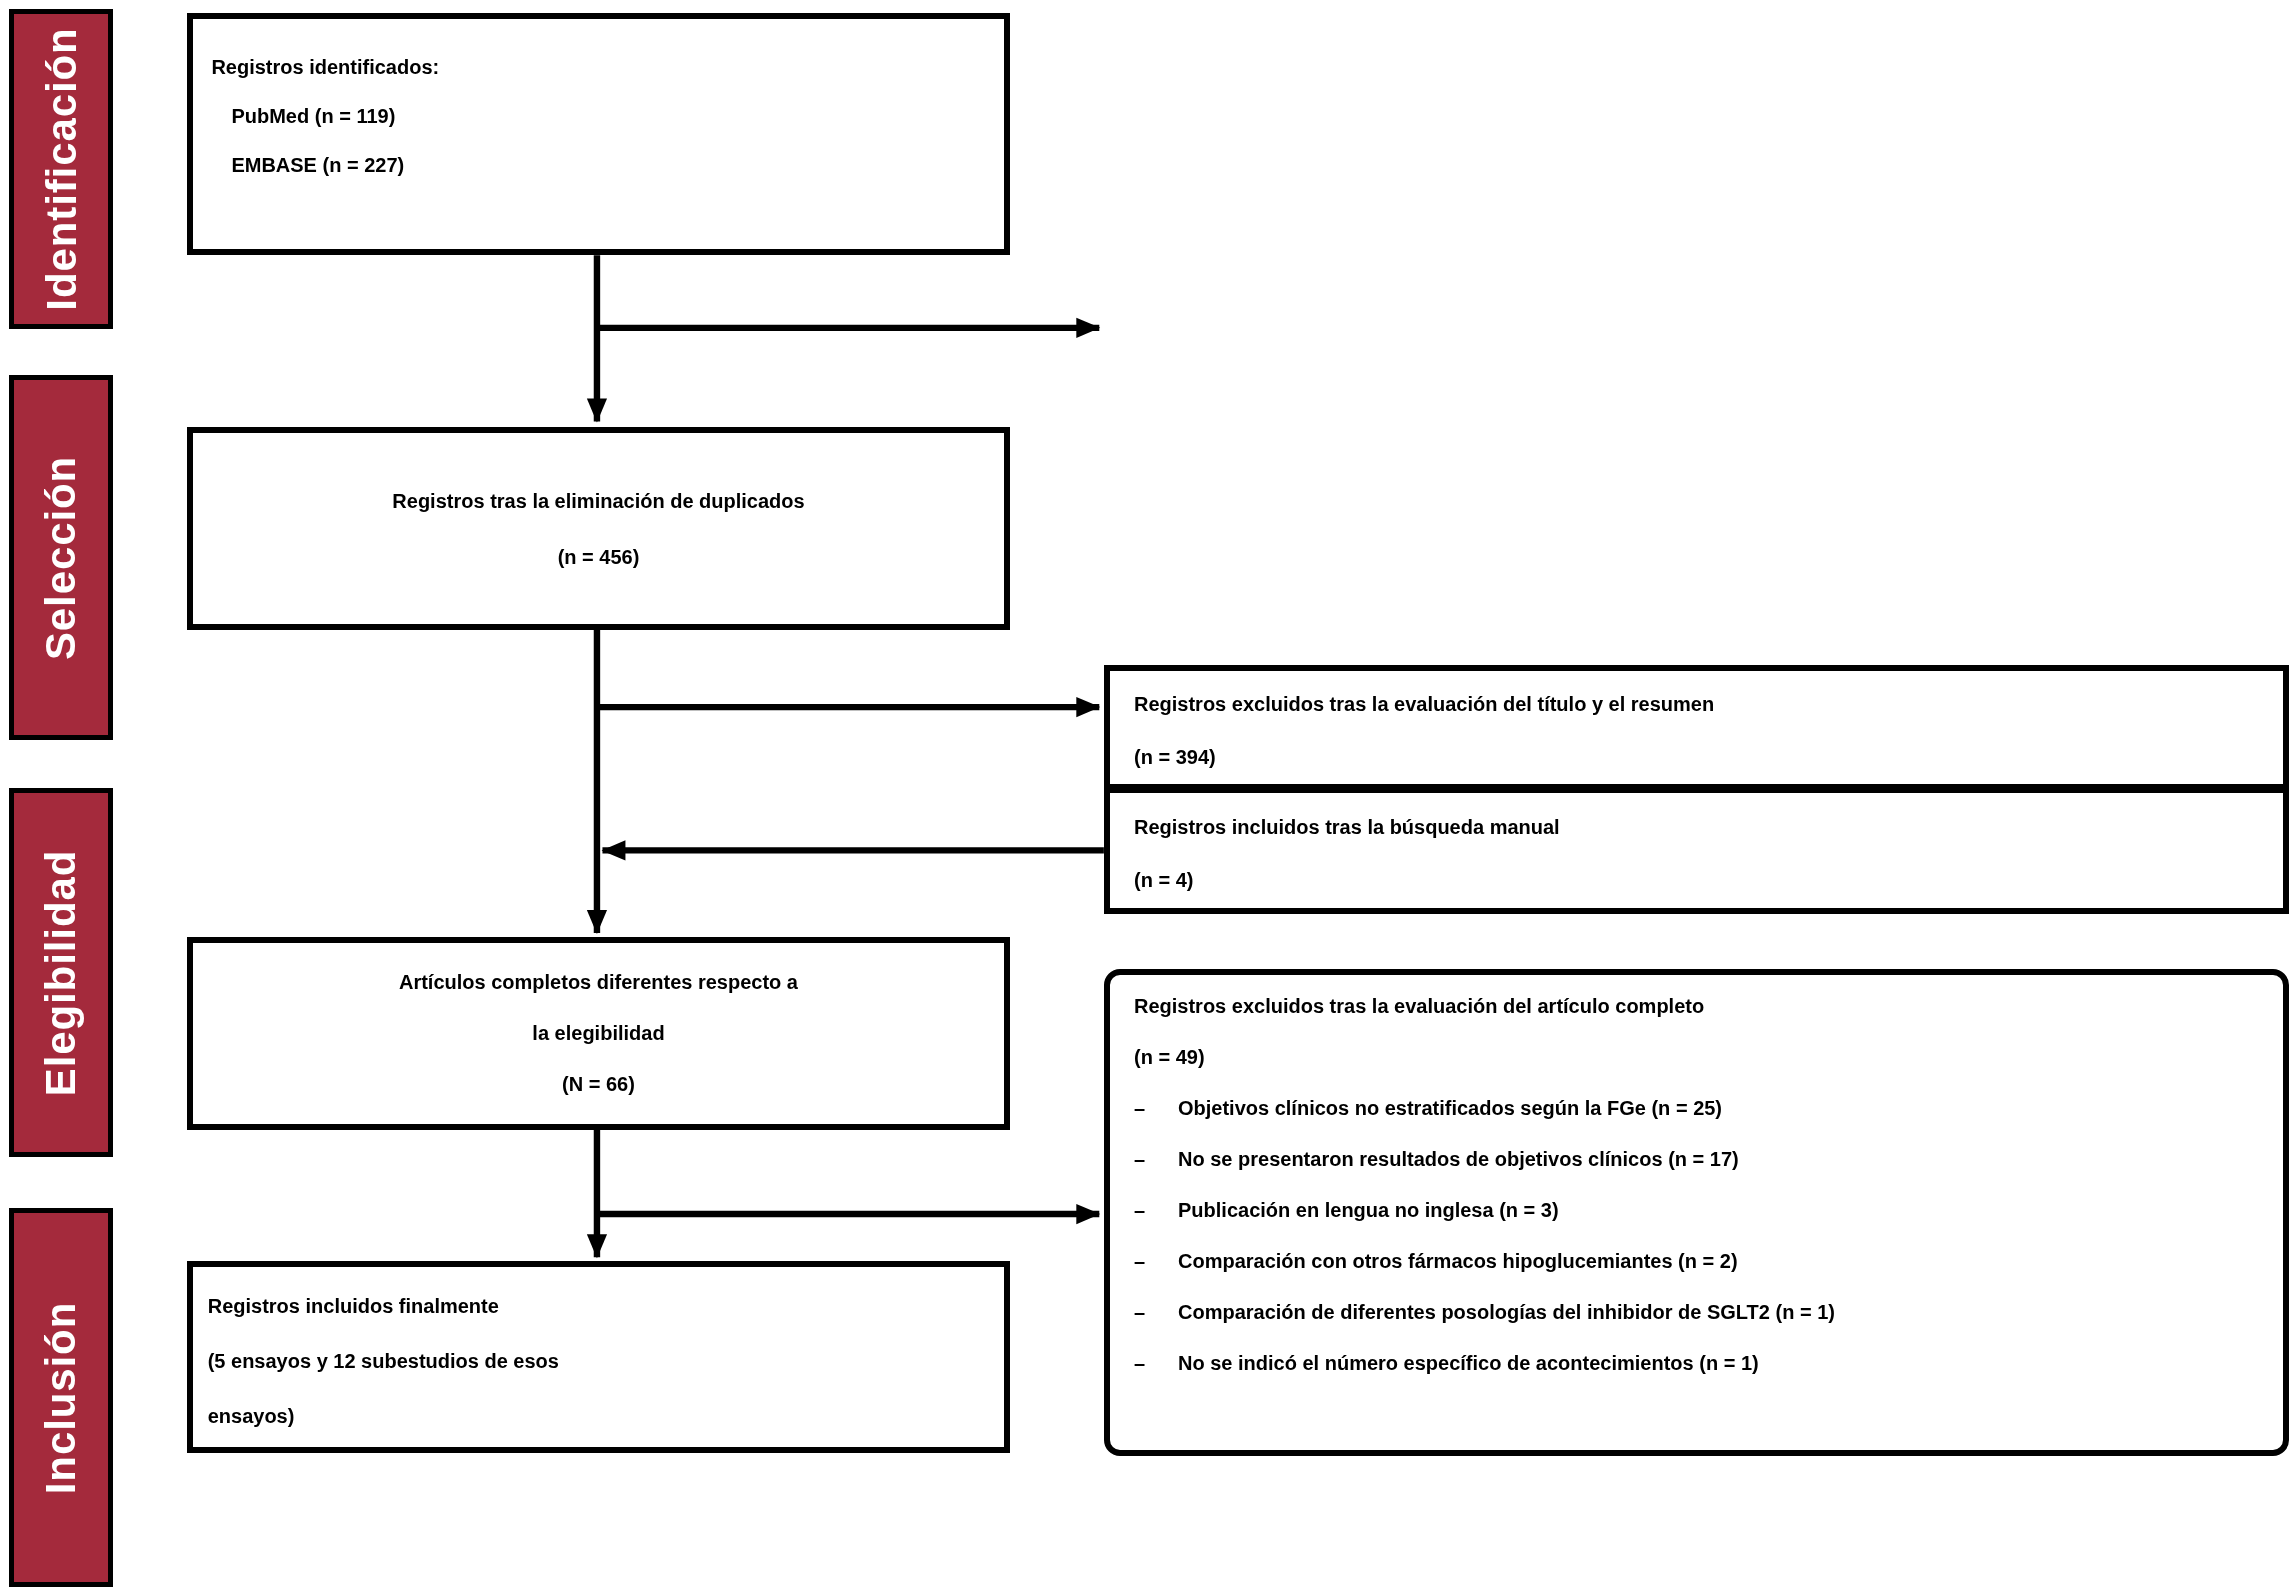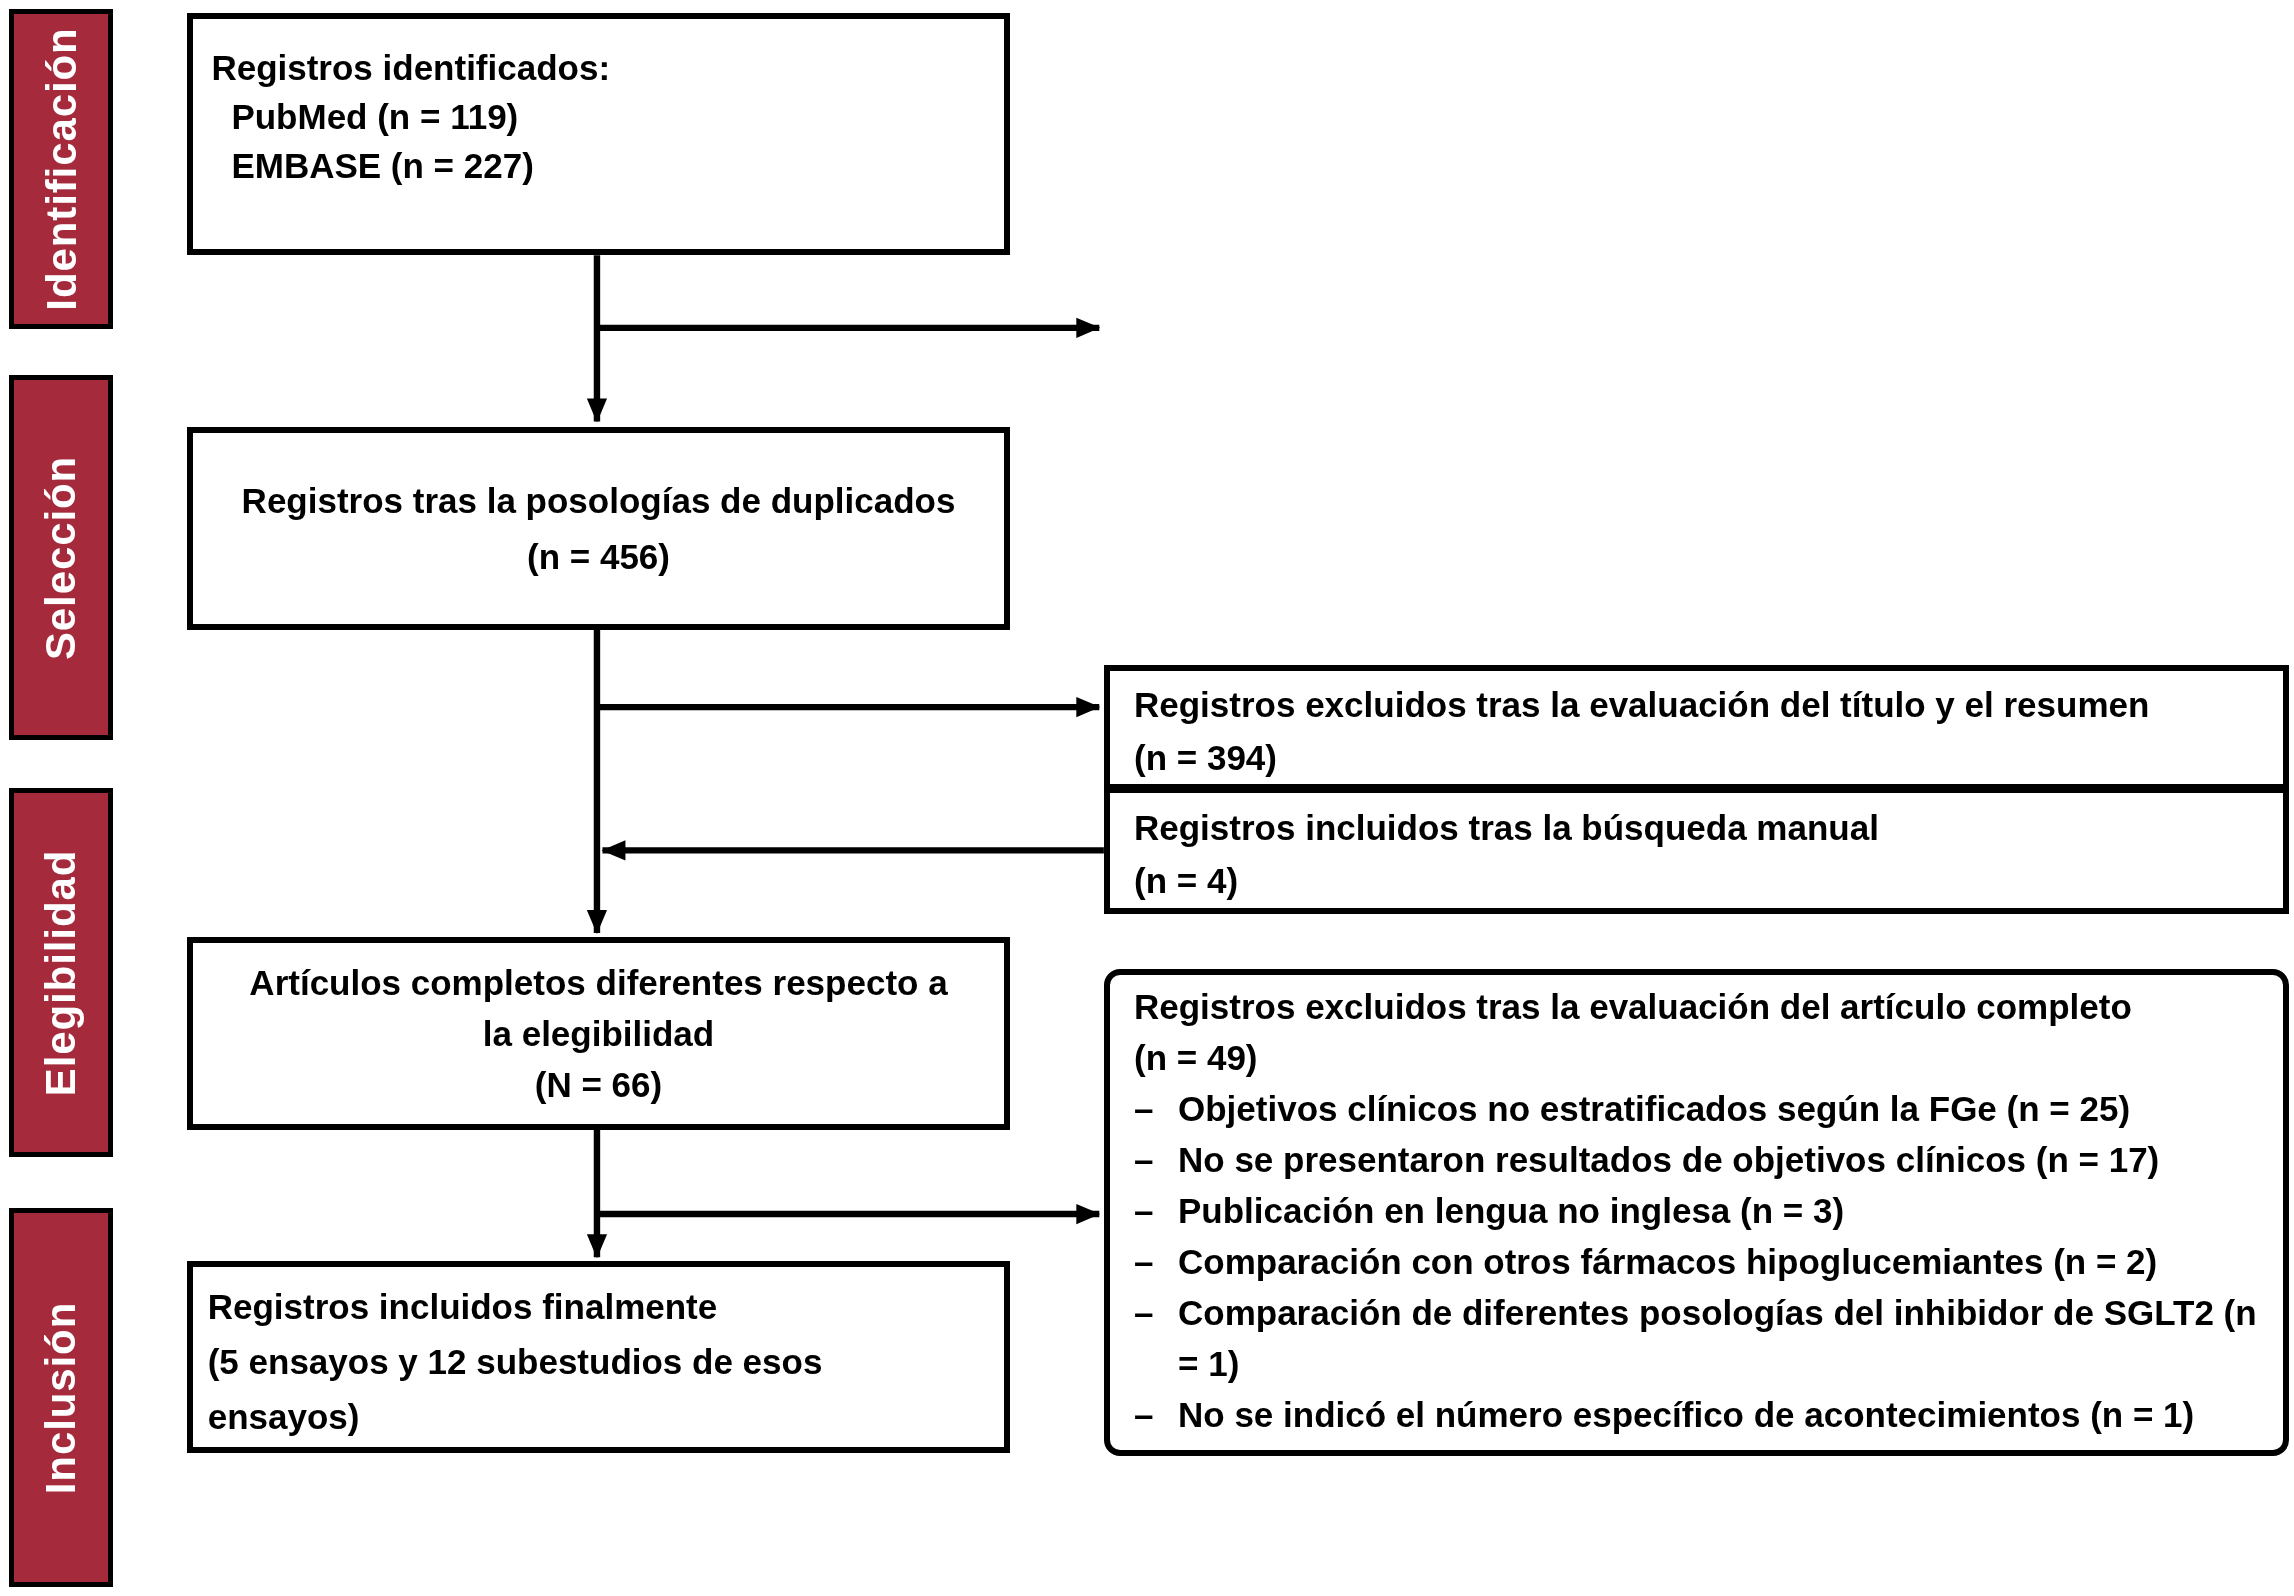--- a/index.html
+++ b/index.html
@@ -31,21 +31,21 @@
     white-space:nowrap;
     color:var(--band-text);
     font-size:42px;
     letter-spacing:0.9px;
   }
   .flowbox{
     position:absolute;
     background:#fff;
     border:6.4px solid #000;
     box-sizing:border-box;
-    font-size:35px;
+    font-size:20px;
   }
   .main-col{left:187px;width:823px;}
   .right-col{left:1104px;width:1185px;}
   .b-identified{top:13px;height:242px;padding:24px 9.2px 0 18.4px;line-height:49px;}
   .b-identified .src{padding-left:20px;}
   .b-dup{top:282px;height:92px;display:flex;align-items:center;padding-left:24px;}
   .b-afterdup{top:427px;height:203px;display:flex;flex-direction:column;justify-content:center;text-align:center;line-height:56px;}
   .b-excl-title{top:645px;height:125px;padding:7.3px 9.2px 0 24px;line-height:53px;margin-top:20px;}
   .b-manual{top:787px;height:127px;padding:8.3px 9.2px 0 24px;line-height:53px;}
   .b-fulltext{top:937px;height:193px;display:flex;flex-direction:column;justify-content:center;text-align:center;line-height:51px;}
@@ -89,21 +89,21 @@
   </div>
 
   <div class="flowbox main-col b-identified">
     <div>Registros identificados:</div>
     <div class="src">PubMed (n = 119)</div>
     <div class="src">EMBASE (n = 227)</div>
   </div>
 
 
   <div class="flowbox main-col b-afterdup">
-    <div>Registros tras la posologías de duplicados</div>
+    <div>Registros tras la eliminación de duplicados</div>
     <div>(n = 456)</div>
   </div>
 
   <div class="flowbox right-col b-excl-title">
     <div>Registros excluidos tras la evaluación del título y el resumen</div>
     <div>(n = 394)</div>
   </div>
 
   <div class="flowbox right-col b-manual">
     <div>Registros incluidos tras la búsqueda manual</div>

